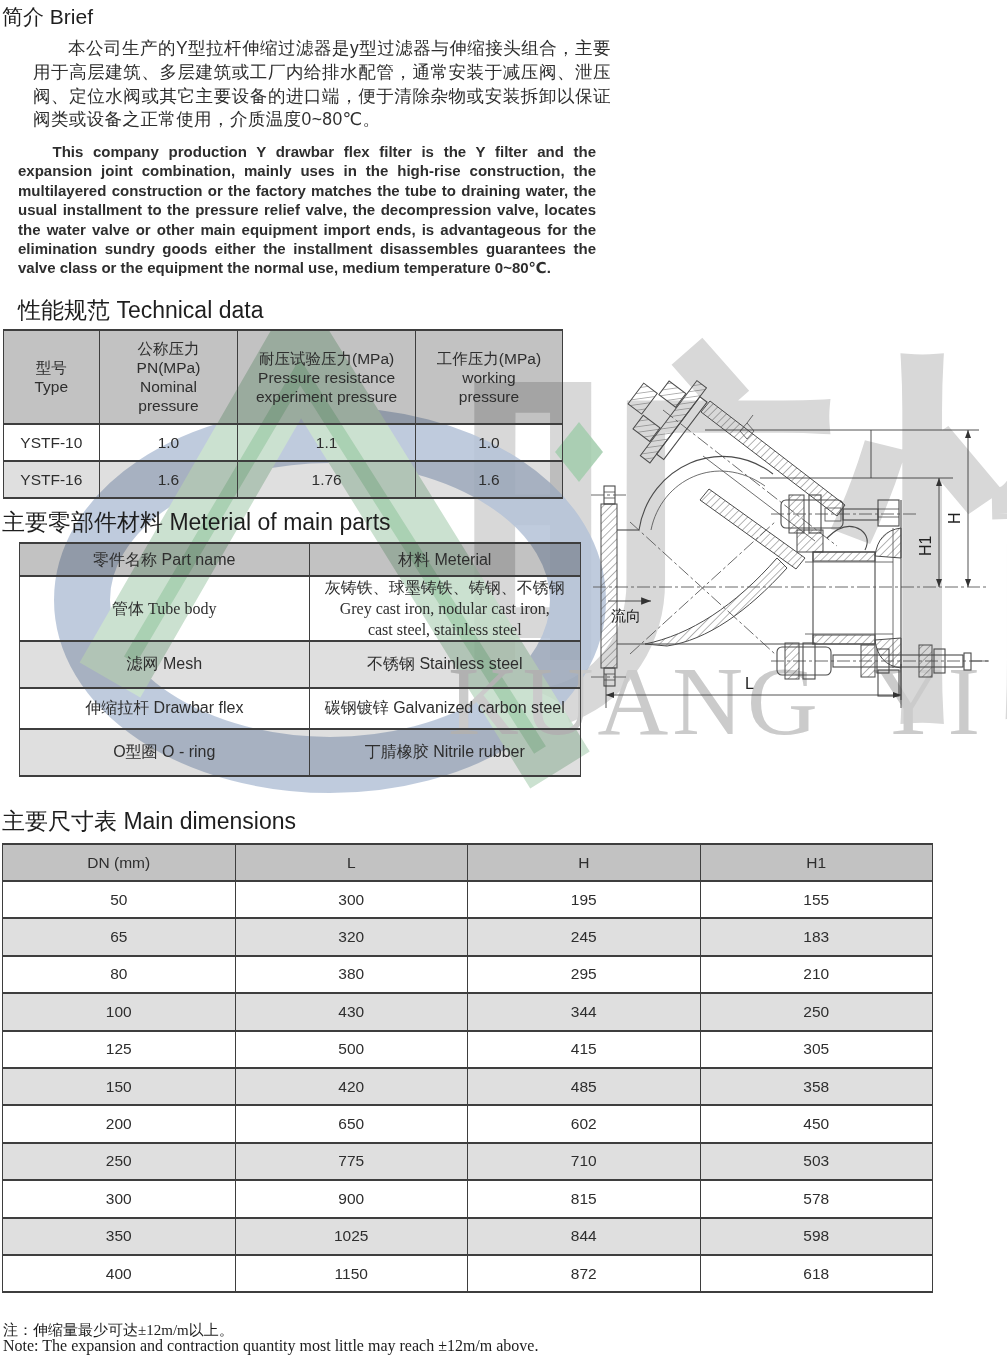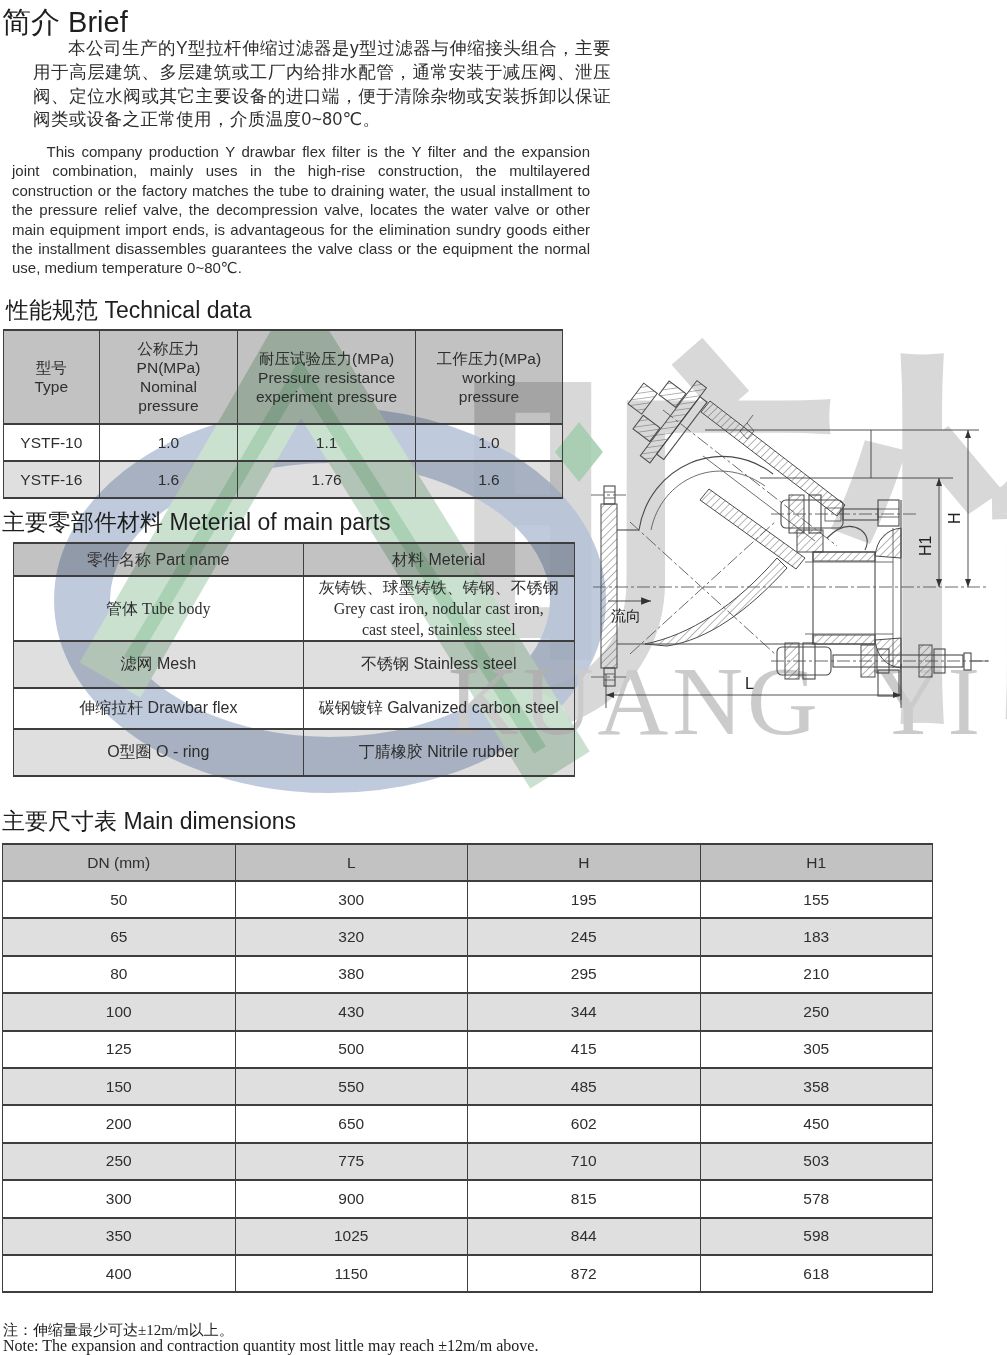--- a/index.html
+++ b/index.html
@@ -14,48 +14,48 @@
     left:458px;top:346px;font-size:380px;line-height:1;font-weight:700;
     letter-spacing:12px;white-space:nowrap;color:#d8d8d8;
   }
   .wm-logo{left:40px;top:330px;}
   .wm-latin{
     left:448px;top:645px;font-family:"Liberation Serif","DejaVu Serif",serif;
     font-size:98px;letter-spacing:4px;word-spacing:26px;color:#cbcbcb;white-space:nowrap;text-align:center;
   }
   
   .h-sec{position:absolute;font-size:23px;color:#1e1e1e;}
-  #brief-heading{left:2px;top:3px;font-size:29px;}
+  #brief-heading{left:2px;top:3px;font-size:21px;}
   #para-zh{
     position:absolute;left:2px;top:37px;width:578px;
     font-size:17.5px;line-height:23.8px;text-align:justify;text-indent:2em;letter-spacing:.4px;margin-left:31px;
   }
   #para-en{
-    position:absolute;left:12px;top:142px;width:578px;
-    font-size:15px;line-height:19.4px;text-align:justify;text-indent:2.3em;
-  }
-  #tech-heading{left:6px;top:295px;}
+    position:absolute;left:18px;top:142px;width:578px;
+    font-size:15px;line-height:19.4px;text-align:justify;text-indent:2.3em;font-weight:bold;
+  }
+  #tech-heading{left:18px;top:295px;}
   #mat-heading{left:2px;top:507px;}
   #dim-heading{left:2px;top:806px;}
   
   table{position:absolute;border-collapse:collapse;table-layout:fixed;}
   th,td{
     border:1px solid #3e3e3e;border-top-width:2px;border-bottom-width:2px;
     text-align:center;vertical-align:middle;white-space:pre-line;padding:0 4px;
   }
   th{background:rgba(0,0,0,.24);font-weight:400;line-height:19px;}
   tbody tr:nth-child(even) td{background:rgba(0,0,0,.125);}
   #tbl-tech{left:3px;top:329px;width:560px;font-size:15.5px;}
   #tbl-tech th{height:92px;}
   #tbl-tech td{height:35px;}
   #tbl-tech th:nth-child(1){width:16.6%}
   #tbl-tech th:nth-child(2){width:24.8%}
   #tbl-tech th:nth-child(3){width:32.2%}
   #tbl-tech th:nth-child(4){width:26.4%}
-  #tbl-mat{left:13px;top:542px;width:562px;font-size:16px;}
+  #tbl-mat{left:19px;top:542px;width:562px;font-size:16px;}
   #tbl-mat th{height:31px;}
   #tbl-mat th:nth-child(1){width:50%}
   #tbl-mat tbody tr:nth-child(1) td{height:60px;line-height:21px;font-family:Liberation Serif, serif;}
   #tbl-mat tbody tr:nth-child(2) td{height:45px;}
   #tbl-mat tbody tr:nth-child(3) td{height:39px;}
   #tbl-mat tbody tr:nth-child(4) td{height:45px;}
   #tbl-dim{left:2px;top:843px;width:931px;font-size:15.5px;}
   #tbl-dim th{height:35px;width:25%;}
   #tbl-dim td{height:35.4px;margin-left:10px;}
   
@@ -288,21 +288,21 @@
         <td>250</td>
       </tr>
       <tr>
         <td>125</td>
         <td>500</td>
         <td>415</td>
         <td>305</td>
       </tr>
       <tr>
         <td>150</td>
-        <td>550</td>
+        <td>420</td>
         <td>485</td>
         <td>358</td>
       </tr>
       <tr>
         <td>200</td>
         <td>650</td>
         <td>602</td>
         <td>450</td>
       </tr>
       <tr>

